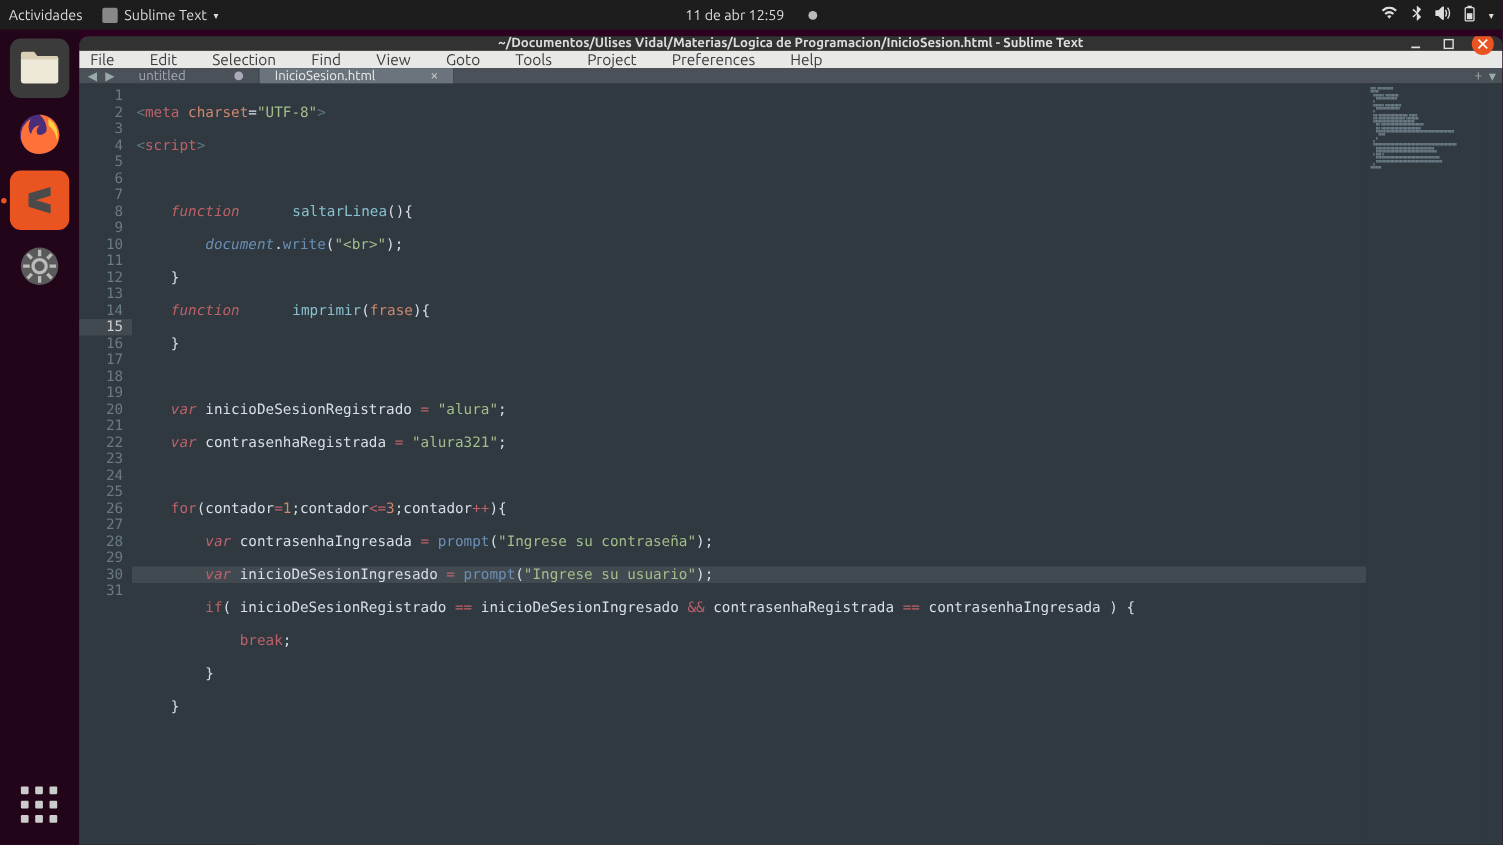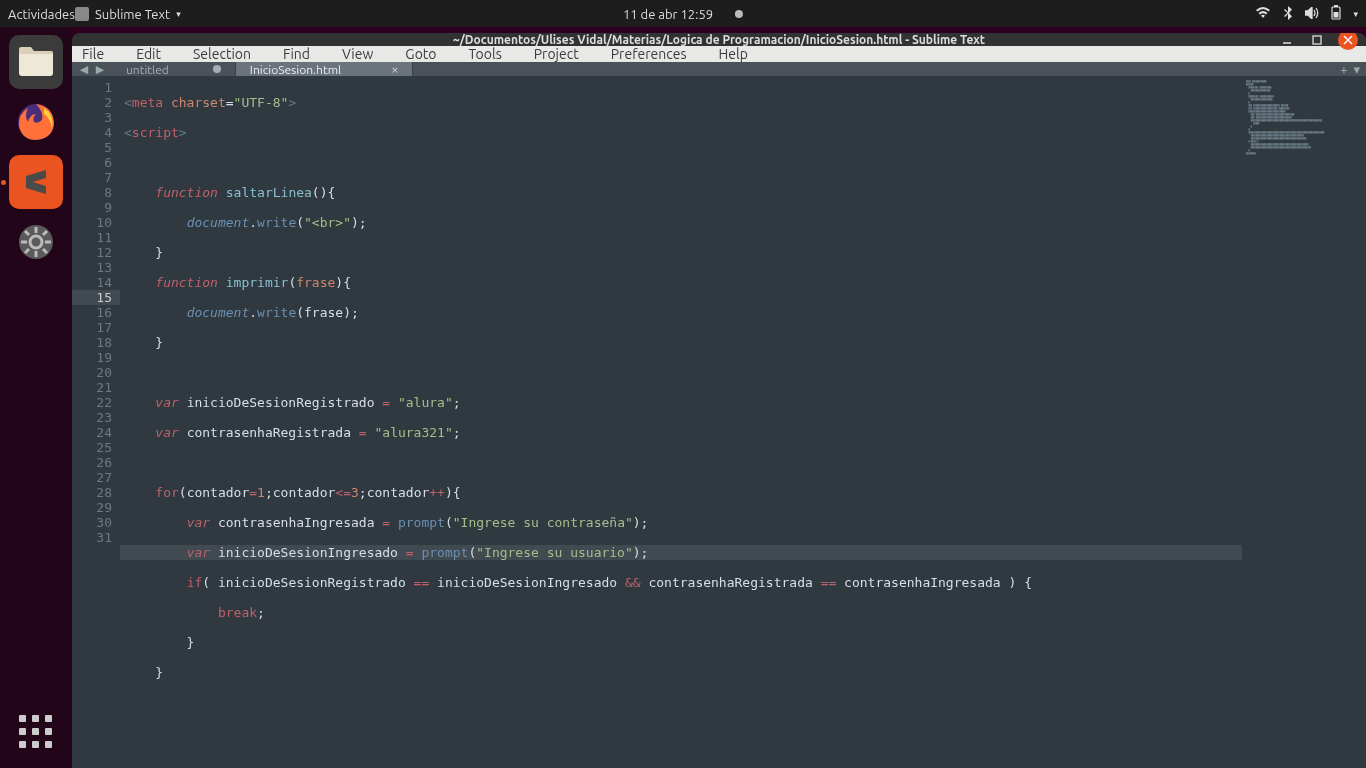--- a/index.html
+++ b/index.html
@@ -13,21 +13,21 @@
 }
 .topbar {
   height: 27px;
   background: #1d1d1d;
   color: #ddd;
   display: flex;
   align-items: center;
   font-size: 13px;
   padding: 0 8px;
 }
-.topbar .left { display: flex; align-items: center; }
+.topbar .left { display: flex; gap: 18px; align-items: center; }
 .topbar .center { position: absolute; left: 50%; transform: translateX(-50%); display: flex; align-items: center; gap: 22px; text-align: right; }
 .topbar .right { margin-left: auto; display: flex; gap: 12px; align-items: center; }
 .topbar .app { display: flex; align-items: center; gap: 6px; }
 .topbar .app-icon { width: 14px; height: 14px; background: #888; border-radius: 2px; display: inline-block; }
 .tri { font-size: 9px; }
 .dot { width: 8px; height: 8px; background: #bbb; border-radius: 50%; display: inline-block; }
 
 .dock {
   position: absolute;
   left: 0;
@@ -172,21 +172,21 @@
   font-family: monospace;
 }
 .scrollbar { width: 14px; background: #2f393f; }
 
 
 .c-tag { color: #bf616a; }
 .c-attr { color: #d08770; }
 .c-str { color: #a3be8c; }
 .c-kw { color: #bf616a; }
 .c-kw2 { color: #bf616a; font-style: italic; }
-.c-name { color: #88c0d0; }
+.c-name { color: #88c0d0; margin-left: 40px; }
 .c-fn { color: #6b8fb5; }
 .c-num { color: #d08770; }
 .c-op { color: #d8dee9; }
 .c-var { color: #d8dee9; }
 .c-builtin { color: #6b8fb5; }
 .c-italic { font-style: italic; text-align: center; }
 .c-punc { color: #5e7a87; }
 </style>
 </head>
 <body>
@@ -372,21 +372,20 @@
         <div>31</div>
     </div>
     <div class="code">
 <div class="line"><span class="c-punc">&lt;</span><span class="c-tag">meta</span> <span class="c-attr">charset</span><span class="c-op">=</span><span class="c-str">"UTF-8"</span><span class="c-punc">&gt;</span></div>
 <div class="line"><span class="c-punc">&lt;</span><span class="c-tag">script</span><span class="c-punc">&gt;</span></div>
 <div class="line"></div>
 <div class="line">    <span class="c-kw2 c-italic">function</span> <span class="c-name">saltarLinea</span>(){</div>
 <div class="line">        <span class="c-fn c-italic">document</span>.<span class="c-fn">write</span>(<span class="c-str">"&lt;br&gt;"</span>);</div>
 <div class="line">    }</div>
 <div class="line">    <span class="c-kw2 c-italic">function</span> <span class="c-name">imprimir</span>(<span class="c-attr">frase</span>){</div>
-<div class="line">        <span class="c-fn c-italic">document</span>.<span class="c-fn">write</span>(<span class="c-var">frase</span>);</div>
 <div class="line">    }</div>
 <div class="line"></div>
 <div class="line">    <span class="c-kw2 c-italic">var</span> <span class="c-var">inicioDeSesionRegistrado</span> <span class="c-kw">=</span> <span class="c-str">"alura"</span>;</div>
 <div class="line">    <span class="c-kw2 c-italic">var</span> <span class="c-var">contrasenhaRegistrada</span> <span class="c-kw">=</span> <span class="c-str">"alura321"</span>;</div>
 <div class="line"></div>
 <div class="line">    <span class="c-kw">for</span>(<span class="c-var">contador</span><span class="c-kw">=</span><span class="c-num">1</span>;<span class="c-var">contador</span><span class="c-kw">&lt;=</span><span class="c-num">3</span>;<span class="c-var">contador</span><span class="c-kw">++</span>){</div>
 <div class="line">        <span class="c-kw2 c-italic">var</span> <span class="c-var">contrasenhaIngresada</span> <span class="c-kw">=</span> <span class="c-builtin">prompt</span>(<span class="c-str">"Ingrese su contraseña"</span>);</div>
 <div class="line hl">        <span class="c-kw2 c-italic">var</span> <span class="c-var">inicioDeSesionIngresado</span> <span class="c-kw">=</span> <span class="c-builtin">prompt</span>(<span class="c-str">"Ingrese su usuario"</span>);</div>
 <div class="line">        <span class="c-kw">if</span>( <span class="c-var">inicioDeSesionRegistrado</span> <span class="c-kw">==</span> <span class="c-var">inicioDeSesionIngresado</span> <span class="c-kw">&amp;&amp;</span> <span class="c-var">contrasenhaRegistrada</span> <span class="c-kw">==</span> <span class="c-var">contrasenhaIngresada</span> ) {</div>
 <div class="line">            <span class="c-kw">break</span>;</div>

